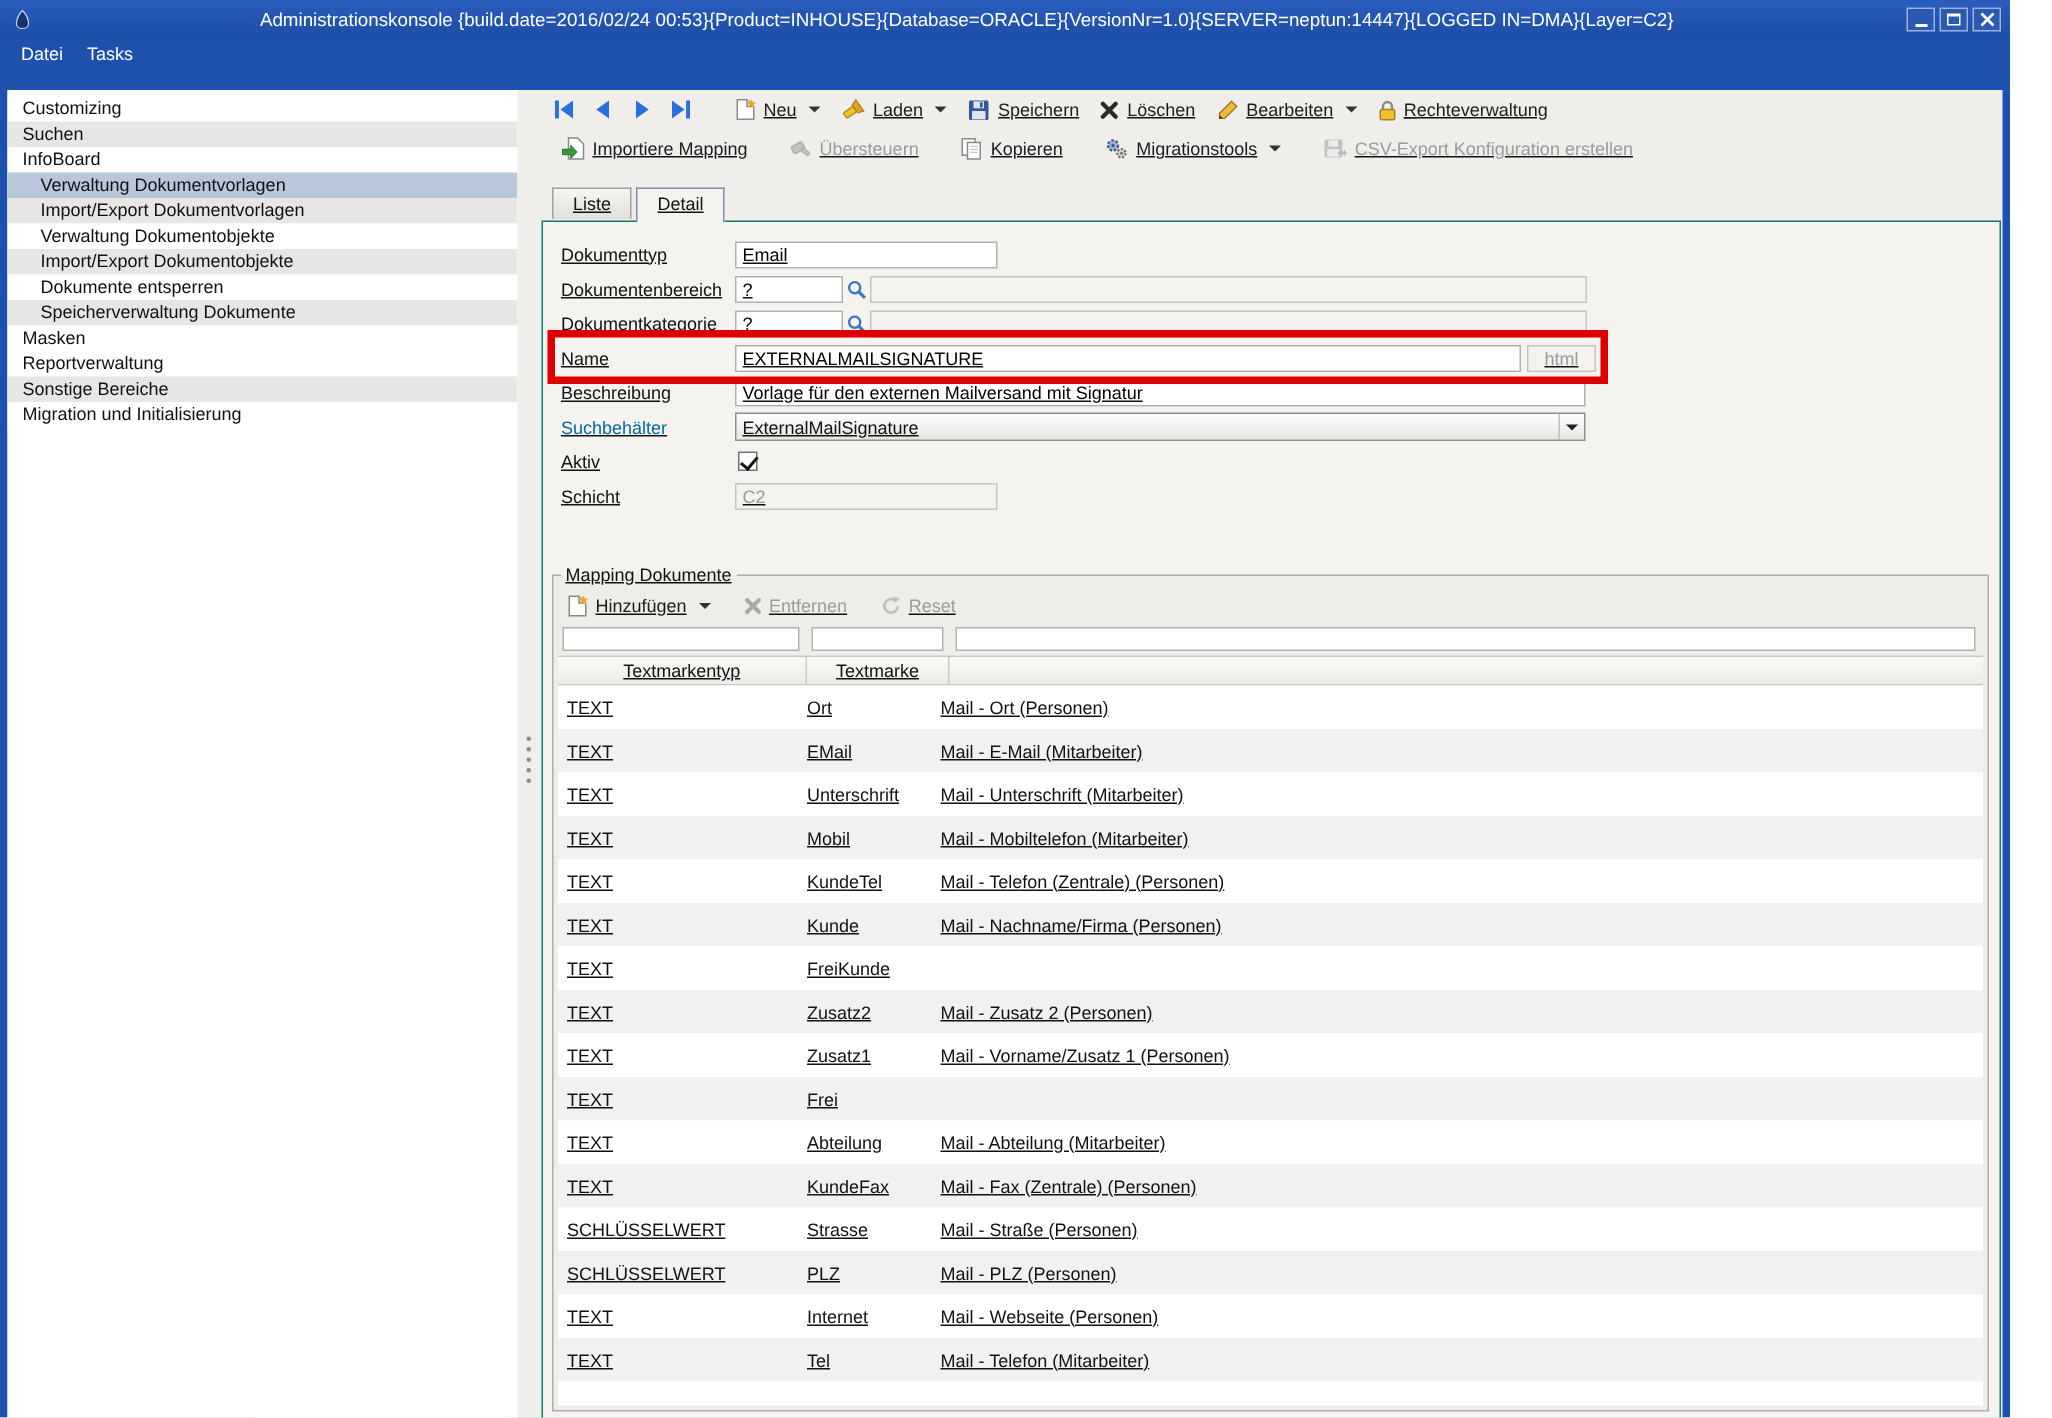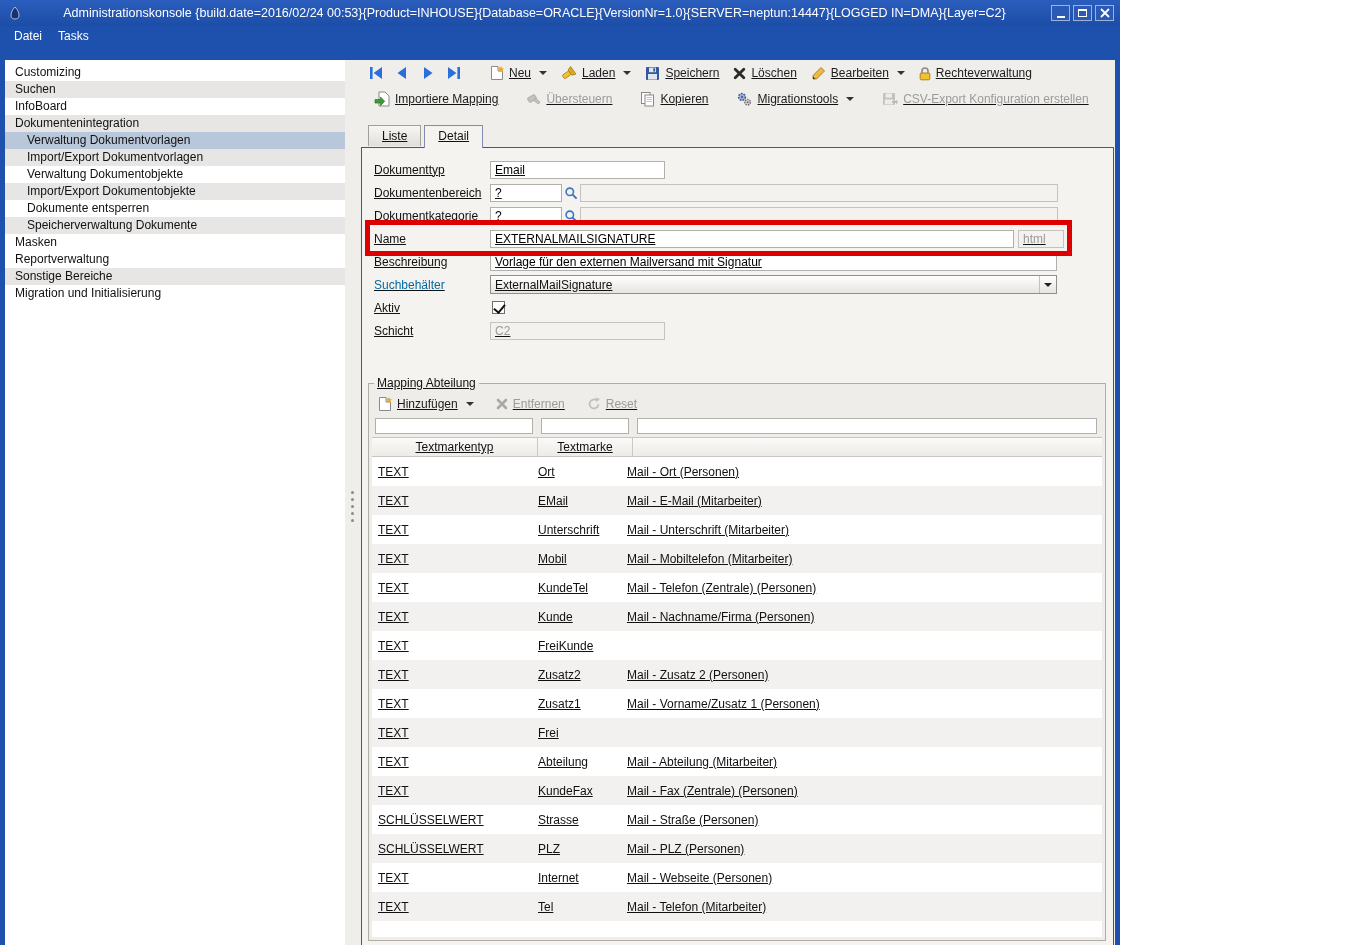--- a/index.html
+++ b/index.html
@@ -1,19 +1,19 @@
 <!DOCTYPE html>
 <html><head>
 <meta charset="utf-8">
 <style>
   * { margin:0; padding:0; box-sizing:border-box; }
   html,body { width:1368px; height:945px; overflow:hidden; }
   body { font-family:"Liberation Sans",sans-serif; font-size:12px; color:#111; }
 
-  .window { width:1120px; height:945px; background:#1e51ad; position:relative; }
+  .window { width:1340px; height:945px; background:#1e51ad; position:relative; }
 
   
   .titlebar { height:26px; display:flex; align-items:center; padding:0 6px; color:#fff;
               background:linear-gradient(#2b5dbd,#1c4da6); }
   .app-icon { width:18px; display:inline-flex; justify-content:center; }
   .title-text { flex:1; text-align:center; font-size:12.5px; white-space:nowrap; overflow:hidden; }
   .win-btns { display:flex; gap:3px; margin-left:6px; }
   .wbtn { width:19px; height:16px; background:#2a5ab4; border:1px solid #9db1dd;
           display:flex; align-items:center; justify-content:center; cursor:default; }
   .min-glyph { width:8px; height:2px; background:#fff; margin-top:8px; }
@@ -137,21 +137,20 @@
     <span class="menu-item">Datei</span>
     <span class="menu-item">Tasks</span>
   </div>
 
   <div class="body">
 
     <div class="sidebar">
         <div class="sb-item">Customizing</div>
         <div class="sb-item alt">Suchen</div>
         <div class="sb-item">InfoBoard</div>
-        <div class="sb-item alt">Dokumentenintegration</div>
         <div class="sb-item ind sel">Verwaltung Dokumentvorlagen</div>
         <div class="sb-item ind alt">Import/Export Dokumentvorlagen</div>
         <div class="sb-item ind">Verwaltung Dokumentobjekte</div>
         <div class="sb-item ind alt">Import/Export Dokumentobjekte</div>
         <div class="sb-item ind">Dokumente entsperren</div>
         <div class="sb-item ind alt">Speicherverwaltung Dokumente</div>
         <div class="sb-item">Masken</div>
         <div class="sb-item">Reportverwaltung</div>
         <div class="sb-item alt">Sonstige Bereiche</div>
         <div class="sb-item">Migration und Initialisierung</div>
@@ -344,21 +343,21 @@
                   <circle cx="5.8" cy="5.8" r="3.7" fill="none" stroke="#3b76c4" stroke-width="1.6"></circle>
                   <line x1="8.6" y1="8.6" x2="12.6" y2="12.6" stroke="#3b76c4" stroke-width="2"></line>
                 </svg>
             </span>
             <input class="tfield w478" disabled="" value="" style="">
           </div>
 
           <div class="frow name-row">
             <label class="flabel">Name</label>
             <input class="tfield w524" value="EXTERNALMAILSIGNATURE" style="">
-            <input class="tfield w46" style="margin-left: 4px;" disabled="" value="html">
+            <input class="tfield w46" style="margin-left: 4px; text-align: center;" disabled="" value="html">
             <div class="red-annotation"></div>
           </div>
 
           <div class="frow">
             <label class="flabel">Beschreibung</label>
             <input class="tfield" style="width: 567px;" value="Vorlage für den externen Mailversand mit Signatur">
           </div>
 
           <div class="frow">
             <label class="flabel link-label">Suchbehälter</label>
@@ -376,21 +375,21 @@
           </div>
 
           <div class="frow">
             <label class="flabel">Schicht</label>
             <input class="tfield w175" disabled="" value="C2" style="">
           </div>
 
         </div>
 
         <fieldset class="mapping">
-          <legend>Mapping Abteilung</legend>
+          <legend>Mapping Dokumente</legend>
 
           <div class="map-toolbar">
             <span class="tbtn" style="padding:2px 4px">
               <span class="icon">
                 <svg width="14" height="16" viewBox="0 0 14 16">
                     <path d="M1.5,1.5 h6.5 l4.5,4.5 v8.5 h-11 z" fill="#fff" stroke="#8a8a8a"></path>
                     <path d="M8,1.5 v4.5 h4.5" fill="#e8e8e8" stroke="#8a8a8a"></path>
                     <polygon points="11,1 12,3 14,3.4 12.4,4.8 12.8,7 11,5.8 9.2,7 9.6,4.8 8,3.4 10,3" fill="#f0a818"></polygon>
                   </svg>
               </span>

